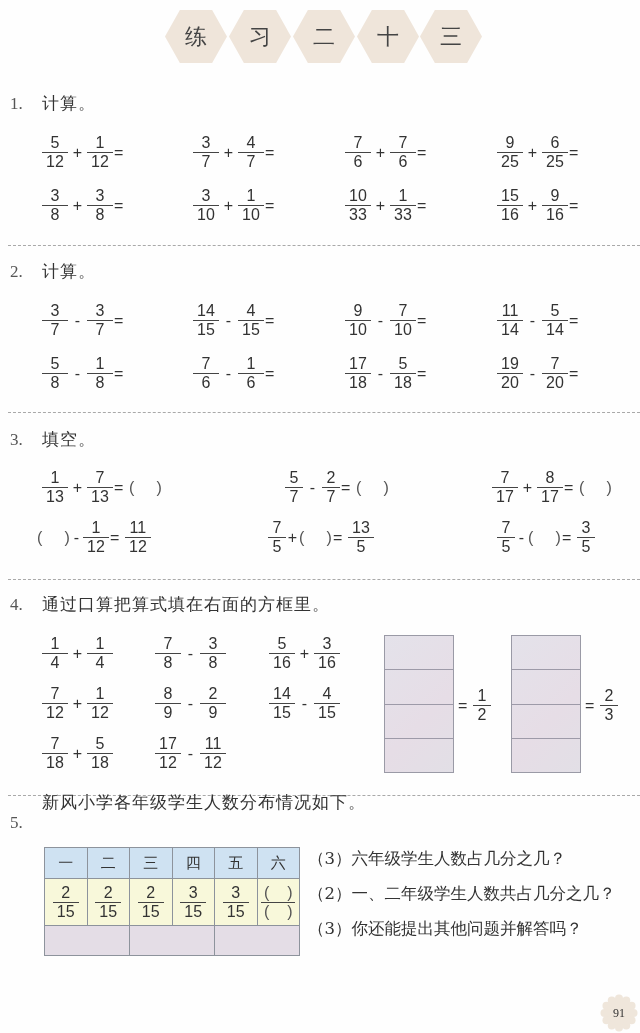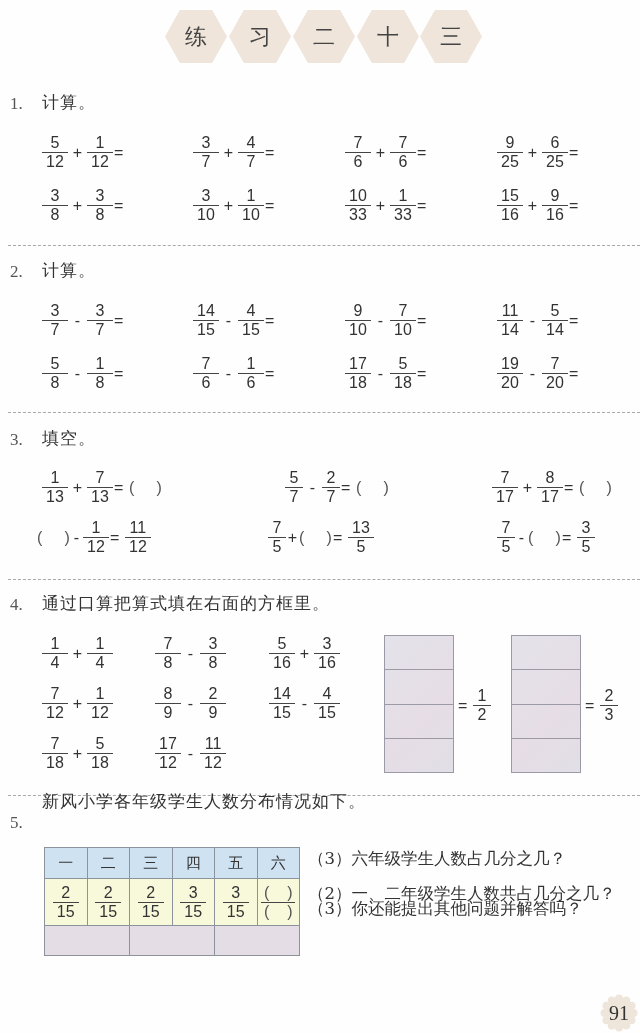--- a/index.html
+++ b/index.html
@@ -14,21 +14,21 @@
     clip-path:polygon(24% 0,76% 0,100% 50%,76% 100%,24% 100%,0 50%);
     display:flex; align-items:center; justify-content:center;
     font-family:"DejaVu Serif", serif; font-size:22px; color:#444;
   }
   .secnum {
     position:absolute; left:10px; height:20px; line-height:20px;
     font-family:"Liberation Serif", serif; font-size:17px; color:#555;
   }
   .sechead {
     position:absolute; left:42px; height:20px; line-height:20px;
-    font-family:Liberation Mono, monospace; font-size:17px; color:#333;
+    font-family:Liberation Serif, serif; font-size:17px; color:#333;
     letter-spacing:1px; white-space:nowrap;
   }
   .dash {
     position:absolute; left:8px; right:0; height:0;
     border-top:1px dashed #a9a9a9;
   }
   .expr {
     position:absolute; display:flex; align-items:center; height:35px;
     font-size:16px; color:#333; white-space:nowrap;
   }
@@ -73,21 +73,21 @@
     position:absolute; left:308px; height:22px; line-height:22px;
     font-family:"DejaVu Serif", serif; font-size:16.5px; color:#333;
     white-space:nowrap;
   }
   .pagenum {
     position:absolute; left:600px; top:994px; width:38px; height:38px;
   }
   .pagenum span {
     position:absolute; left:0; top:0; width:38px; height:38px;
     display:flex; align-items:center; justify-content:center;
-    font-family:"Liberation Serif", serif; font-size:20px; color:#333;
+    font-family:"Liberation Serif", serif; font-size:12px; color:#333;
   }
 </style>
 </head>
 <body>
 
 <div>
   <div class="hex" style="left:165px">
       <span>练</span>
     </div>
   <div class="hex" style="left:229px">
@@ -565,21 +565,21 @@
     <tr class="blank-row">
       <td colspan="2"></td>
       <td colspan="2"></td>
       <td colspan="2"></td>
     </tr>
   </tbody>
     </table>
 
   <div class="q" style="top:848px">（3）六年级学生人数占几分之几？</div>
   <div class="q" style="top:883px">（2）一、二年级学生人数共占几分之几？</div>
-  <div class="q" style="top:898px">（3）你还能提出其他问题并解答吗？</div>
+  <div class="q" style="top:918px">（3）你还能提出其他问题并解答吗？</div>
 </div>
 
 <div class="pagenum">
   <svg width="38" height="38" viewBox="0 0 38 38">
     <g fill="#efe6db">
       <circle cx="19" cy="19" r="15"></circle>
       <circle cx="19" cy="4.5" r="4"></circle>
       <circle cx="26.25" cy="6.44" r="4"></circle>
       <circle cx="31.56" cy="11.75" r="4"></circle>
       <circle cx="33.5" cy="19" r="4"></circle>

